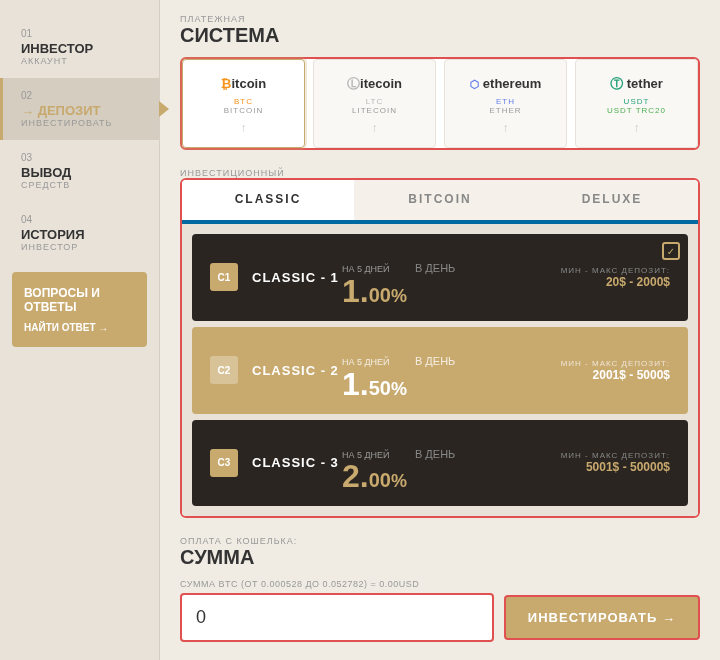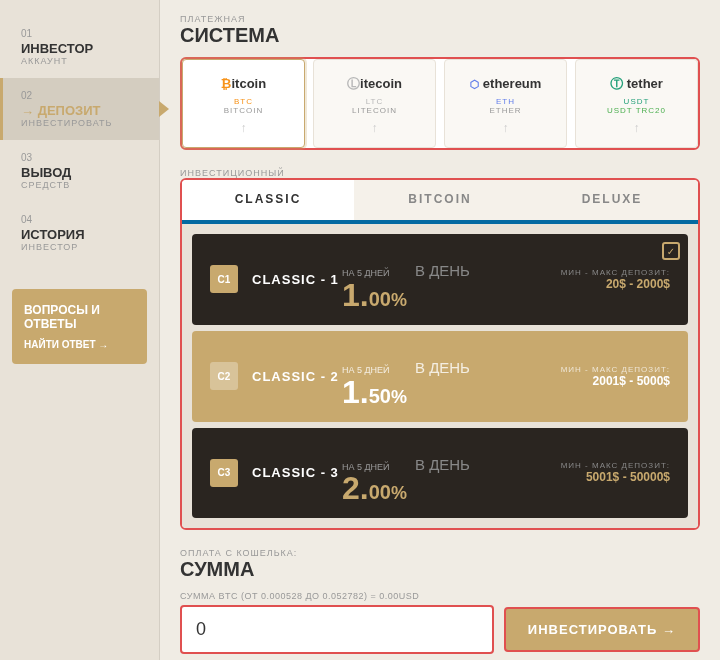--- a/index.html
+++ b/index.html
@@ -57,21 +57,21 @@
       right: -10px;
       top: 50%;
       transform: translateY(-50%);
       width: 0;
       height: 0;
       border-top: 8px solid transparent;
       border-bottom: 8px solid transparent;
       border-left: 10px solid #c8a96e;
     }
     .sidebar-faq {
-      margin: 25px 12px;
+      margin: 8px 12px;
       background: #c8a96e;
       border-radius: 4px;
       padding: 14px 12px;
     }
     .sidebar-faq-title {
       font-size: 12px;
       font-weight: bold;
       color: #fff;
       display: block;
     }
@@ -255,21 +255,21 @@
       font-size: 9px;
       color: #999;
       align-self: flex-start;
       margin-top: 4px;
       line-height: 1.2;
     }
     .plan-card.light .rate-small-top {
       color: rgba(255,255,255,0.8);
     }
     .rate-label {
-      font-size: 15px;
+      font-size: 11px;
       color: #888;
       text-transform: uppercase;
       margin-left: 4px;
     }
     .plan-card.light .rate-label {
       color: rgba(255,255,255,0.8);
     }
     .plan-card-deposit {
       text-align: right;
       font-size: 10px;

